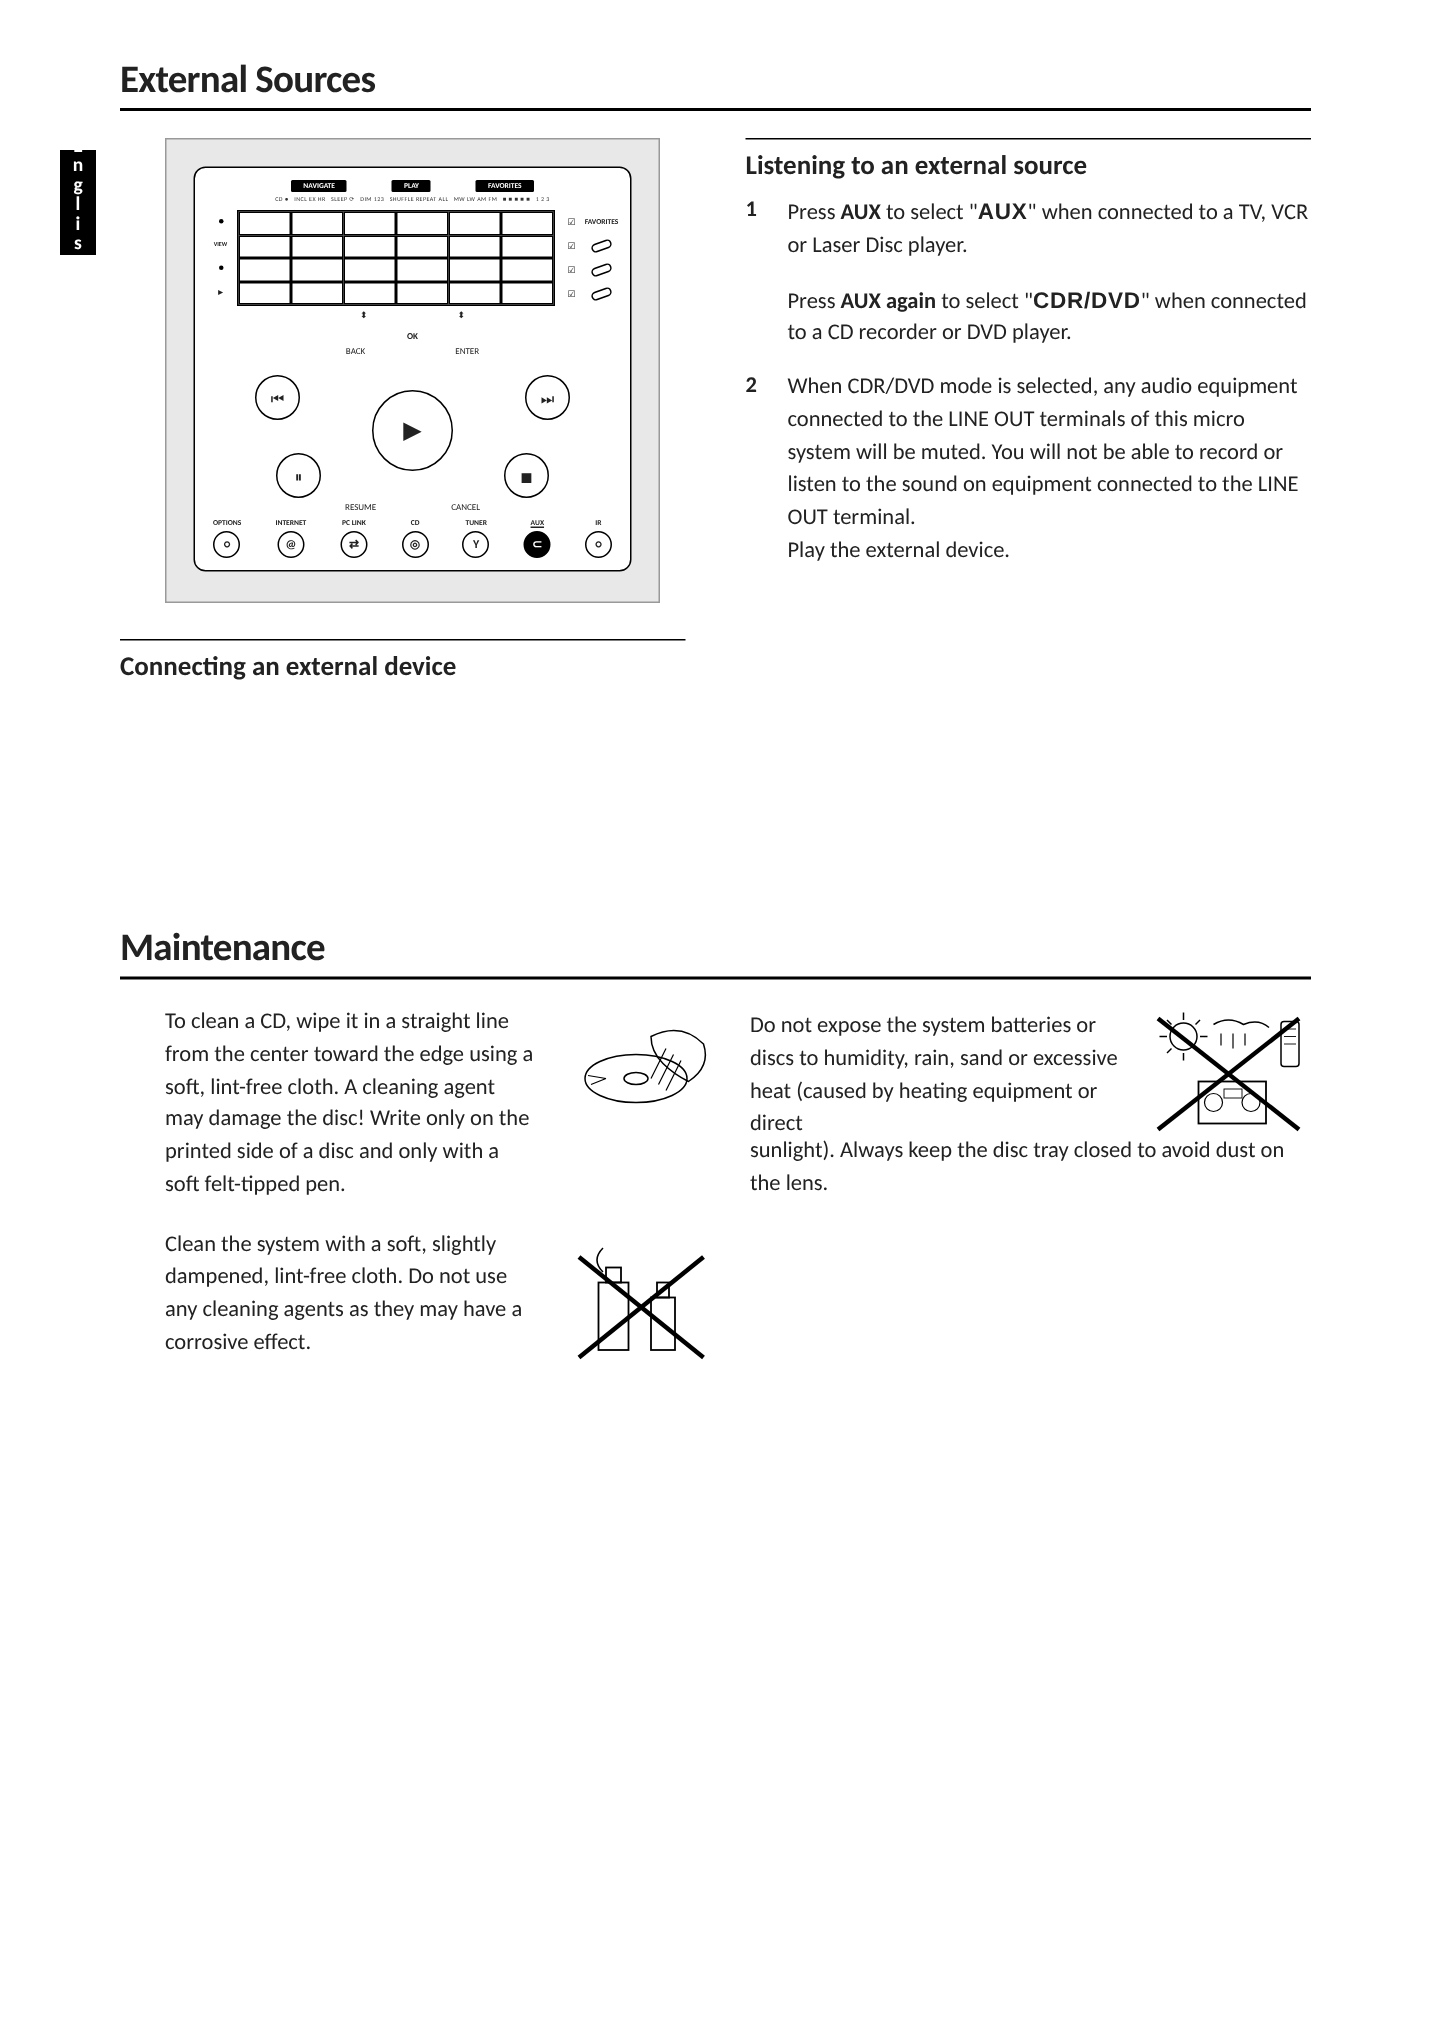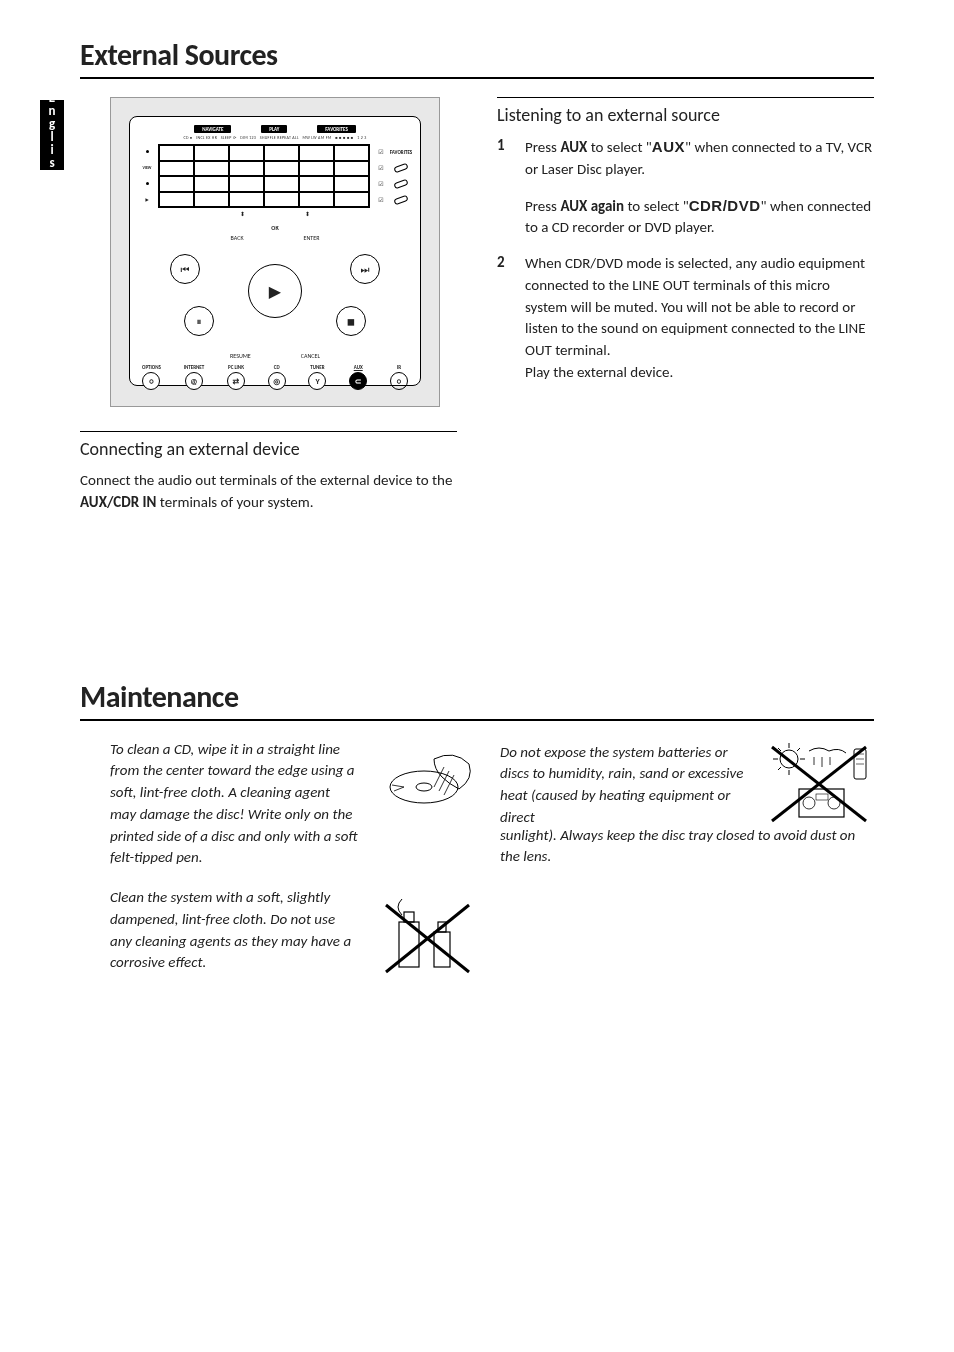--- a/index.html
+++ b/index.html
@@ -24,30 +24,30 @@
     font-size: 13px;
     font-weight: 700;
     display: flex;
     align-items: center;
     justify-content: center;
     writing-mode: vertical-rl;
     text-orientation: upright;
     letter-spacing: -2px;
   }
   h1.section-title {
-    font-size: 30px;
+    font-size: 26px;
     font-weight: 700;
     border-bottom: 2px solid #000;
     padding-bottom: 4px;
     margin-bottom: 18px;
     letter-spacing: -0.5px;
   }
   h2.subheading {
     font-size: 18px;
-    font-weight: 400;
+    font-weight: 700;
     border-top: 1px solid #000;
     padding-top: 6px;
     margin-top: 20px;
     margin-bottom: 10px;
   }
   .content-indent { padding-left: 30px; }
   .two-col {
     display: flex;
     gap: 40px;
   }
@@ -139,21 +139,21 @@
   .dp-circle-big {
     position:absolute; left:50%; top:50%; transform:translate(-50%,-50%);
     width:54px; height:54px; border:1.5px solid #000; border-radius:50%;
     display:flex; align-items:center; justify-content:center; background:#fff;
   }
   .dp-circle-mid {
     position:absolute; width:30px; height:30px; border:1.5px solid #000; border-radius:50%;
     display:flex; align-items:center; justify-content:center; background:#fff; font-size:10px;
   }
   .dp-play { font-size:16px; }
-  .dp-row3 { text-align:center; font-size:6px; margin-top:16px; display:flex; justify-content:center; gap:50px; }
+  .dp-row3 { text-align:center; font-size:6px; margin-top:2px; display:flex; justify-content:center; gap:50px; }
 
   .dp-bottom {
     display:flex; justify-content:space-between; align-items:flex-end;
     margin-top: 4px; padding: 0 2px;
   }
   .dp-src { display:flex; flex-direction:column; align-items:center; gap:2px; font-size:5px; font-weight:700; }
   .dp-src-btn { width:18px; height:18px; border:1.5px solid #000; border-radius:50%; display:flex; align-items:center; justify-content:center; font-size:8px; background:#fff; }
   .dp-src.active .dp-src-btn { background:#000; color:#fff; }
   .dp-src.ir .dp-src-btn { border-style:solid; }
 
@@ -171,21 +171,20 @@
     border: none;
     display:flex; align-items:center; justify-content:center;
     position: relative;
   }
   .maint-fig svg { width:100%; height:100%; }
 
   .maint-wrap {
     display:flex;
     gap:16px;
     margin-top:10px;
-    font-style:italic;
   }
   .maint-col { flex:1; }
 
   .section-gap { height: 150px; }
 </style>
 </head>
 <body>
 
 <div class="lang-tab">English</div>
 
@@ -314,23 +313,20 @@
                   <span>○</span>
                 </div>
               </div>
           </div>
         </div>
       </div>
 
     </div>
 
     <h2 class="subheading">Connecting an external device</h2>
-    <p class="body">
-      <span>Connect the audio out terminals of the external device to the </span><span class="bold">AUX/CDR IN</span><span> terminals of your system.</span>
-    </p>
   </div>
 
   <div class="col">
     <h2 class="subheading" style="margin-top:0;">Listening to an external source</h2>
 
     <div class="step">
       <div class="step-num">1</div>
       <div class="step-body">
         <p style="margin-bottom:14px;">
           <span>Press </span><span class="bold">AUX</span><span> to select "</span><span class="device-font">AUX</span><span>" when connected to a TV,  VCR or Laser Disc player.</span>

